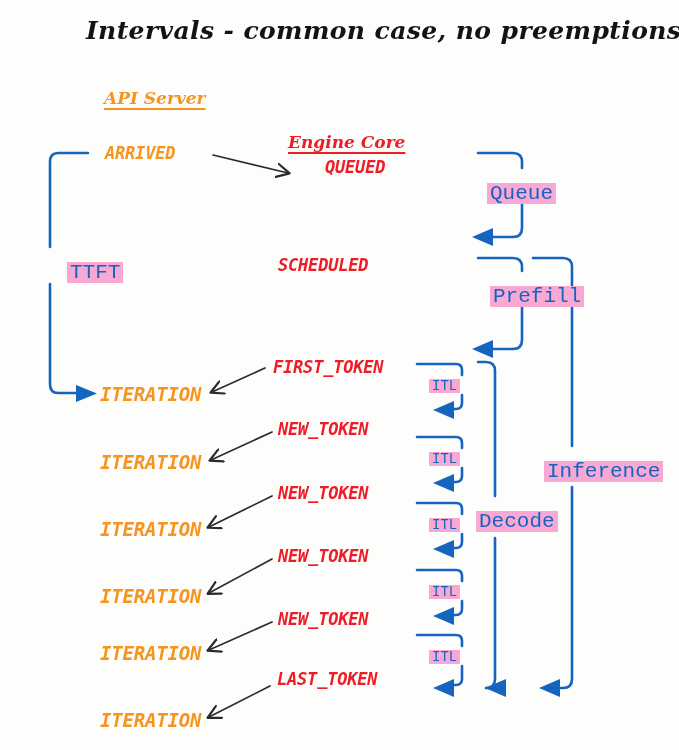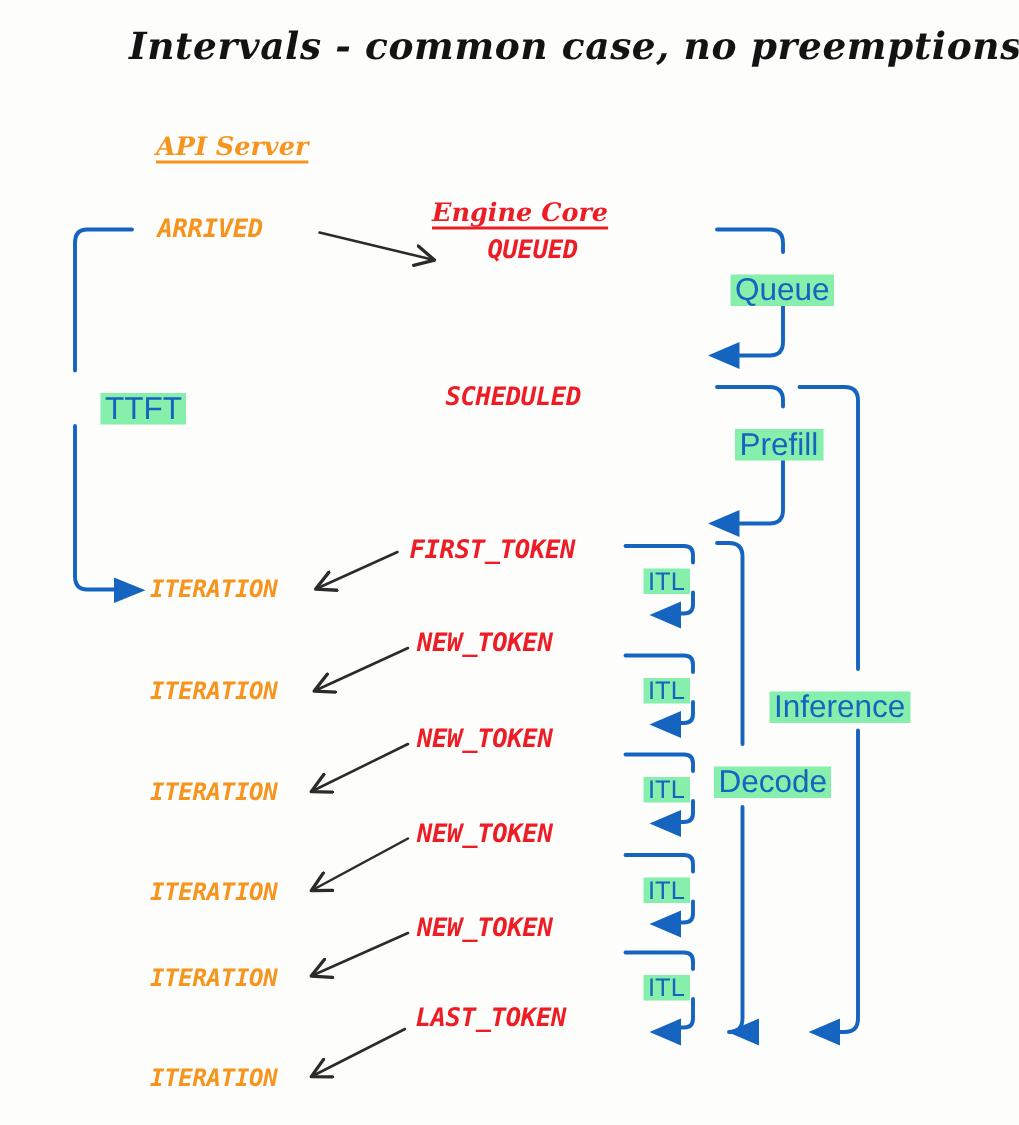--- a/index.html
+++ b/index.html
@@ -38,31 +38,31 @@
   .c-red{color:#ee1c25;}
 
   
   .state{
     font-family:"DejaVu Sans Mono", monospace;
     font-style:italic;
     font-weight:700;
     font-size:17px;
     letter-spacing:-.2px;
   }
-  .state.small{font-size:16px;}
+  .state.small{font-size:19px;}
 
   
   .interval{
-    font-family:Liberation Sans, sans-serif;
+    font-family:Liberation Mono, monospace;
     font-size:21px;
     color:#1464c0;
-    background:#86efac;
+    background:#f9a8d4;
     padding:0 3px;
   }
-  .interval.itl{font-size:17px;}
+  .interval.itl{font-size:14px;}
 </style>
 </head>
 <body>
 
 <div id="stage">
 
   <svg id="svg" viewBox="0 0 679 750">
     <defs>
       <marker id="blk" markerWidth="9" markerHeight="9" refX="7" refY="4.5" orient="auto" markerUnits="strokeWidth">
         <path d="M0.5,0.6 L8,4.5 L0.5,8.4" fill="none" stroke="#2b2b2b" stroke-width="1.3" stroke-linecap="round" stroke-linejoin="round"></path>
@@ -150,32 +150,32 @@
 
   <div class="lbl state c-orange" style="left:105px;top:145px;">ARRIVED</div>
   <div class="lbl state small c-orange" style="left:100px;top:385px;">ITERATION</div>
   <div class="lbl state small c-orange" style="left:100px;top:453px;">ITERATION</div>
   <div class="lbl state small c-orange" style="left:100px;top:520px;">ITERATION</div>
   <div class="lbl state small c-orange" style="left:100px;top:587px;">ITERATION</div>
   <div class="lbl state small c-orange" style="left:100px;top:644px;">ITERATION</div>
   <div class="lbl state small c-orange" style="left:100px;top:711px;">ITERATION</div>
 
   <div class="lbl state c-red" style="left:293px;top:159px;margin-left:32px;">QUEUED</div>
-  <div class="lbl state c-red" style="left:297px;top:257px;">SCHEDULED</div>
+  <div class="lbl state c-red" style="left:278px;top:257px;">SCHEDULED</div>
   <div class="lbl state c-red" style="left:273px;top:359px;">FIRST_TOKEN</div>
   <div class="lbl state c-red" style="left:278px;top:421px;">NEW_TOKEN</div>
   <div class="lbl state c-red" style="left:278px;top:485px;">NEW_TOKEN</div>
   <div class="lbl state c-red" style="left:278px;top:548px;">NEW_TOKEN</div>
   <div class="lbl state c-red" style="left:278px;top:611px;">NEW_TOKEN</div>
   <div class="lbl state c-red" style="left:277px;top:671px;">LAST_TOKEN</div>
 
   <div class="lbl interval" style="left:24px;top:262px;margin-left:43px;">TTFT</div>
   <div class="lbl interval" style="left:487px;top:183px;">Queue</div>
   <div class="lbl interval" style="left:490px;top:286px;text-align:right;">Prefill</div>
-  <div class="lbl interval" style="left:513px;top:461px;">Inference</div>
+  <div class="lbl interval" style="left:544px;top:461px;">Inference</div>
   <div class="lbl interval" style="left:476px;top:511px;text-align:center;">Decode</div>
 
   <div class="lbl interval itl" style="left:429px;top:379px;">ITL</div>
   <div class="lbl interval itl" style="left:429px;top:452px;">ITL</div>
   <div class="lbl interval itl" style="left:429px;top:518px;">ITL</div>
   <div class="lbl interval itl" style="left:429px;top:585px;">ITL</div>
   <div class="lbl interval itl" style="left:429px;top:650px;">ITL</div>
 
 </div>
 

